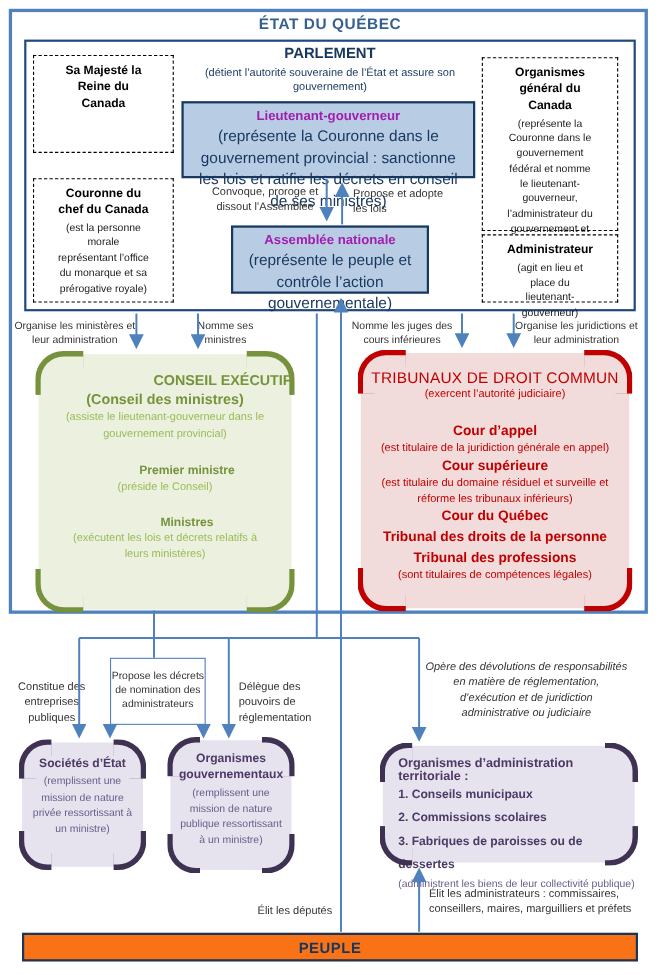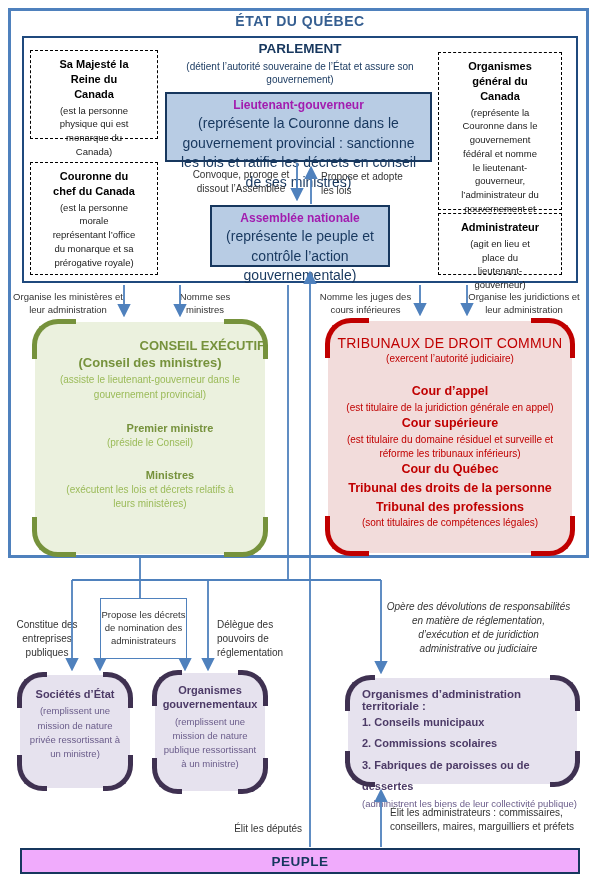--- a/index.html
+++ b/index.html
@@ -52,39 +52,38 @@
   .p3-title { font-size:11.5px; font-weight:bold; color:#4c3a66; }
   .p3-item  { font-size:11px; font-weight:bold; color:#4c3a66; line-height:1.95; }
   .p3-desc  { font-size:9.5px; color:#6a5c8a; }
   
   .lbl { font-size:10px; color:#333; line-height:1.4; z-index:3; }
   .ctr { text-align:center; }
   
   #propose-box { left:100px; top:598px; width:87px; height:61px; border:1.5px solid #4f81bd; box-sizing:border-box; background:#fff;
                  display:flex; align-items:center; justify-content:center; text-align:center; font-size:9.5px; color:#333; line-height:1.35; z-index:3; }
   
-  #peuple-bar { left:20px; top:848px; width:560px; height:26px; background:#f0abfc; border:2.5px solid #17375e; box-sizing:border-box;
+  #peuple-bar { left:20px; top:848px; width:560px; height:26px; background:#f97316; border:2.5px solid #17375e; box-sizing:border-box;
                 display:flex; align-items:center; justify-content:center; font-size:13.5px; font-weight:bold; color:#17375e; letter-spacing:.5px; z-index:2; }
   #connectors { position:absolute; left:0; top:0; width:600px; height:886px; z-index:4; pointer-events:none; }
 </style>
 </head>
 <body>
 
 <div id="stage">
 
   <div id="outer-box" class="abs"></div>
   <div id="outer-title" class="abs">ÉTAT DU QUÉBEC</div>
 
   <div id="parlement-box" class="abs"></div>
   <div id="parlement-title" class="abs">PARLEMENT</div>
   <div id="parlement-sub" class="abs">(détient l’autorité souveraine de l’État et assure son gouvernement)</div>
 
   <div class="abs dashed" style="left:30px; top:50px; width:128px; height:89px;">
     <div class="d-title">Sa Majesté la Reine du Canada</div>
-    <div class="d-desc">(est la personne physique qui est monarque du Canada)</div>
   </div>
   <div class="abs dashed" style="left:30px; top:162px; width:128px; height:113px;">
     <div class="d-title">Couronne du chef du Canada</div>
     <div class="d-desc">(est la personne morale représentant l’office du monarque et sa prérogative royale)</div>
   </div>
   <div class="abs dashed" style="left:438px; top:52px; width:124px; height:158px;">
     <div class="d-title">Organismes général du Canada</div>
     <div class="d-desc">(représente la Couronne dans le gouvernement fédéral et nomme le lieutenant-gouverneur, l’administrateur du gouvernement et les juges de la Cour d’appel et de la Cour supérieure)</div>
   </div>
   <div class="abs dashed" style="left:438px; top:213px; width:124px; height:62px;">

